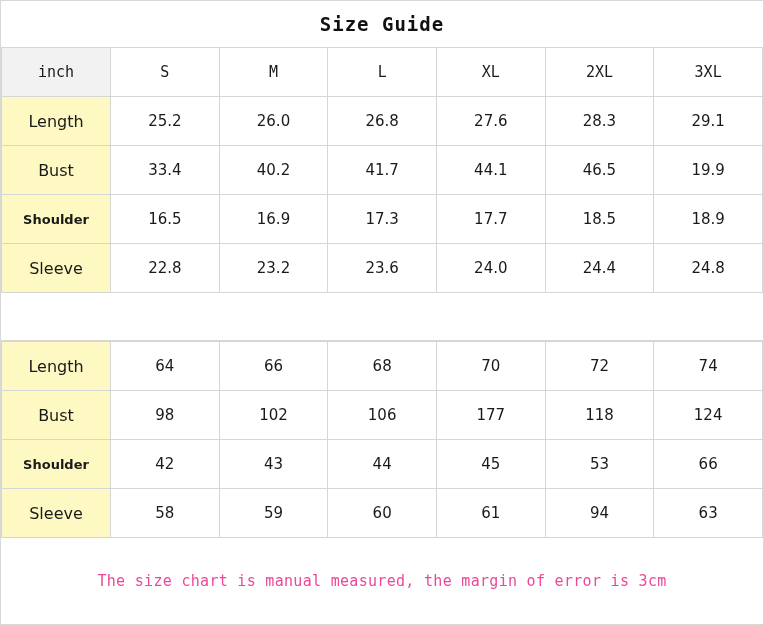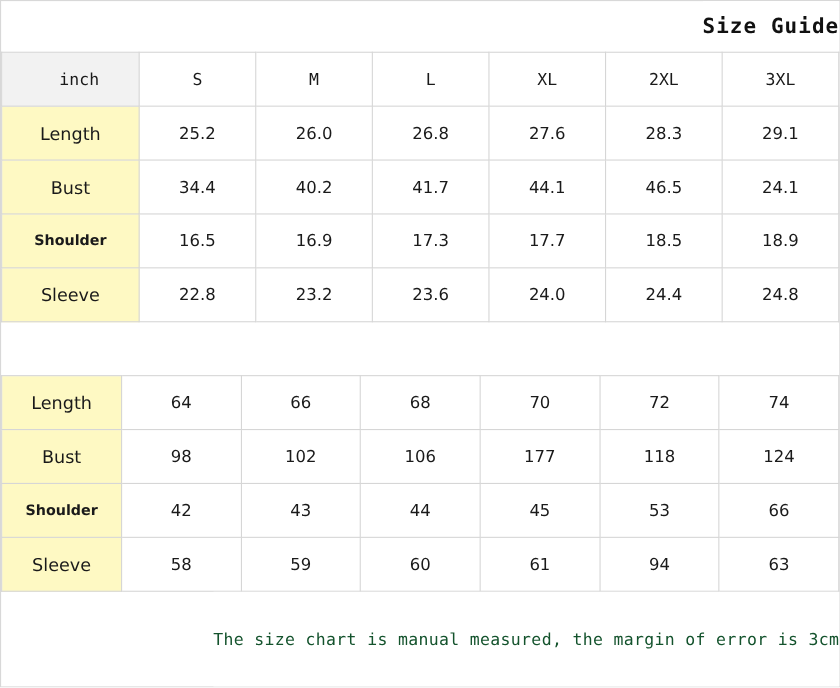--- a/index.html
+++ b/index.html
@@ -15,21 +15,20 @@
     overflow: hidden;
   }
   .page {
     width: 764px;
     height: 625px;
     box-sizing: border-box;
     border: 1px solid #d8d8d8;
     display: flex;
     flex-direction: column;
     background: #ffffff;
-    align-items: flex-end;
   }
   .title {
     height: 46px;
     line-height: 46px;
     text-align: center;
     font-family: "DejaVu Sans Mono", monospace;
     font-size: 19px;
     font-weight: bold;
     letter-spacing: 1px;
     color: #111111;
@@ -51,21 +50,20 @@
     padding: 0;
   }
   table.size-table td.rowhead {
     width: 108px;
     background: #fef9c3;
     font-size: 16px;
   }
   table.size-table td.unit {
     background: #f2f2f2;
     font-size: 16px;
-    padding-left: 16px;
   }
   table.size-table tr.head td {
     background: #f2f2f2;
     font-family: "DejaVu Sans Mono", monospace;
     font-size: 15px;
   }
   table.size-table tr.head td.sizecol {
     background: #ffffff;
     font-family: "DejaVu Sans Mono", monospace;
   }
@@ -79,21 +77,21 @@
     border-bottom: 1px solid #d6d6d6;
     background: #ffffff;
   }
   .footer {
     flex: 1;
     display: flex;
     align-items: center;
     justify-content: center;
     font-family: "DejaVu Sans Mono", monospace;
     font-size: 15px;
-    color: #14532d;
+    color: #ec4899;
     letter-spacing: 0.3px;
     background: #ffffff;
     text-align: center;
   }
 </style>
 </head>
 <body>
 
 <div class="page">
 
@@ -114,26 +112,26 @@
         <td class="rowhead">Length</td>
         <td>25.2</td>
         <td>26.0</td>
         <td>26.8</td>
         <td>27.6</td>
         <td>28.3</td>
         <td>29.1</td>
       </tr>
       <tr>
         <td class="rowhead">Bust</td>
-        <td>34.4</td>
+        <td>33.4</td>
         <td>40.2</td>
         <td>41.7</td>
         <td>44.1</td>
         <td>46.5</td>
-        <td>24.1</td>
+        <td>19.9</td>
       </tr>
       <tr>
         <td class="rowhead shoulder-label">Shoulder</td>
         <td>16.5</td>
         <td>16.9</td>
         <td>17.3</td>
         <td>17.7</td>
         <td>18.5</td>
         <td>18.9</td>
       </tr>

